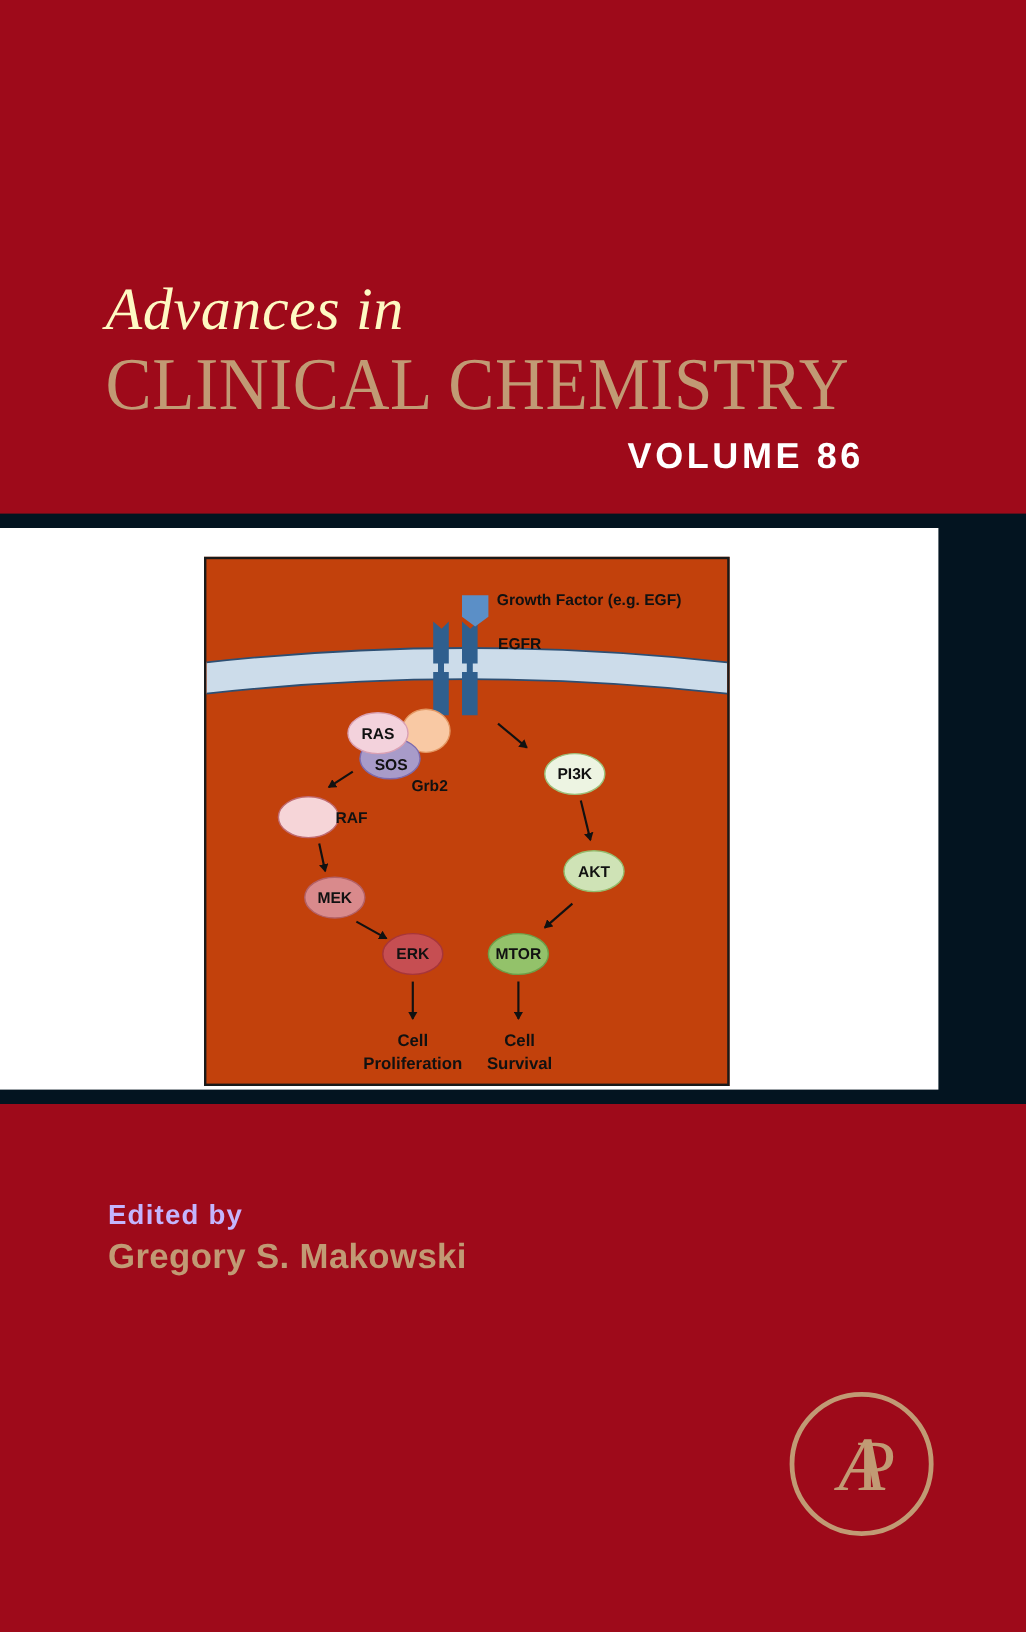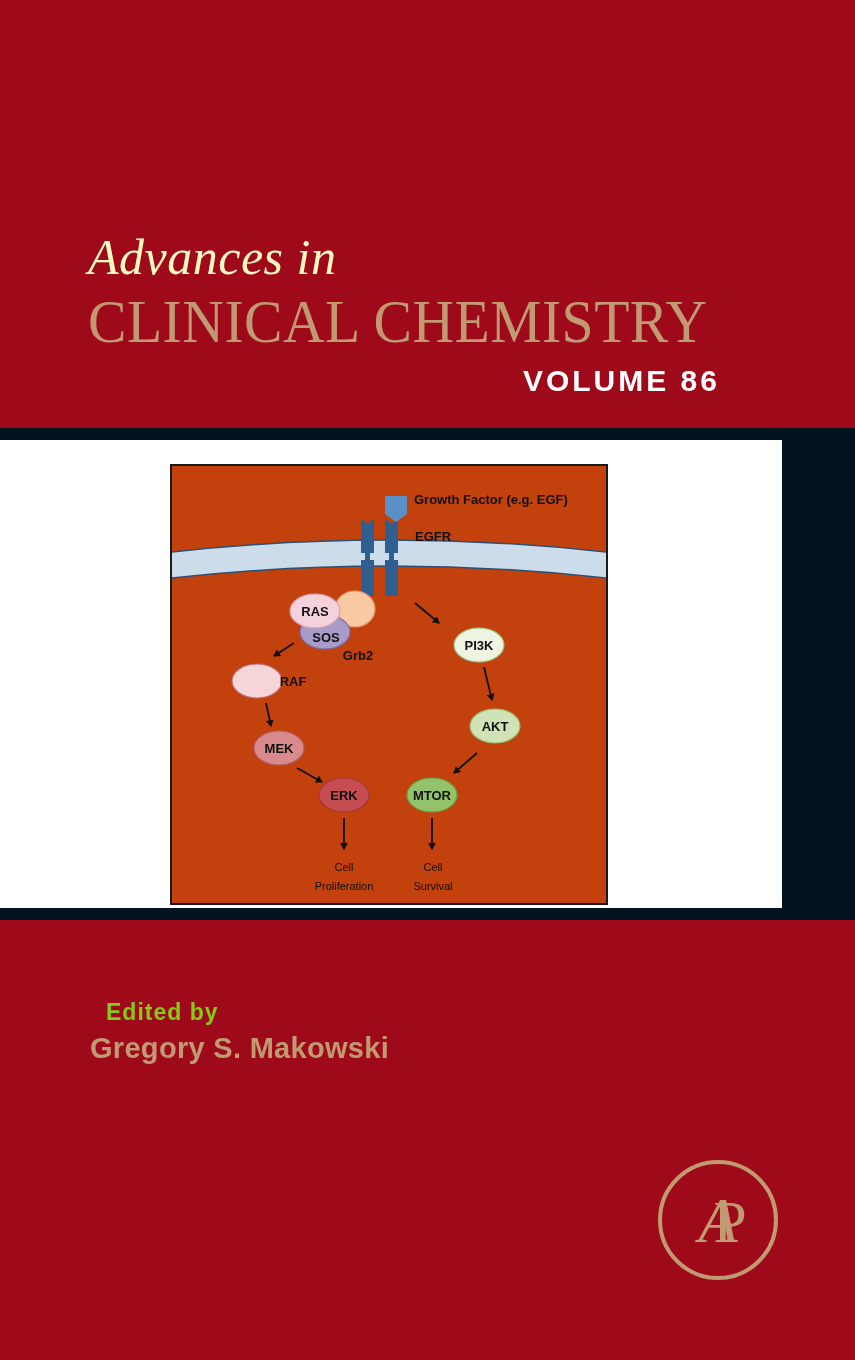--- a/index.html
+++ b/index.html
@@ -44,26 +44,26 @@
     font-weight: bold; font-size: 13px; color: #111; white-space: nowrap;
     line-height: 1;
   }
   .node-label {
     position: absolute; font-family: "Liberation Sans", sans-serif;
     font-weight: bold; font-size: 13px; color: #111;
     transform: translate(-50%, -50%); white-space: nowrap; line-height: 1;
   }
   .outcome {
     position: absolute; font-family: "Liberation Sans", sans-serif;
-    font-weight: normal; font-size: 11px; color: #111; text-align: center;
+    font-weight: bold; font-size: 14px; color: #111; text-align: center;
     line-height: 19px; transform: translateX(-50%); white-space: nowrap;
   }
   .edited-by {
-    position: absolute; left: 106px; top: 999px;
-    font-weight: bold; font-size: 23px; color: #84cc16; letter-spacing: 1px;
+    position: absolute; left: 90px; top: 999px;
+    font-weight: bold; font-size: 23px; color: #c4b5fd; letter-spacing: 1px;
   }
   .editor-name {
     position: absolute; left: 90px; top: 1032px;
     font-weight: bold; font-size: 29px; color: #c19a74; letter-spacing: 0.3px;
   }
   .publisher-logo { position: absolute; left: 656px; top: 1158px; width: 124px; height: 124px; }
 </style>
 </head>
 <body>
 

